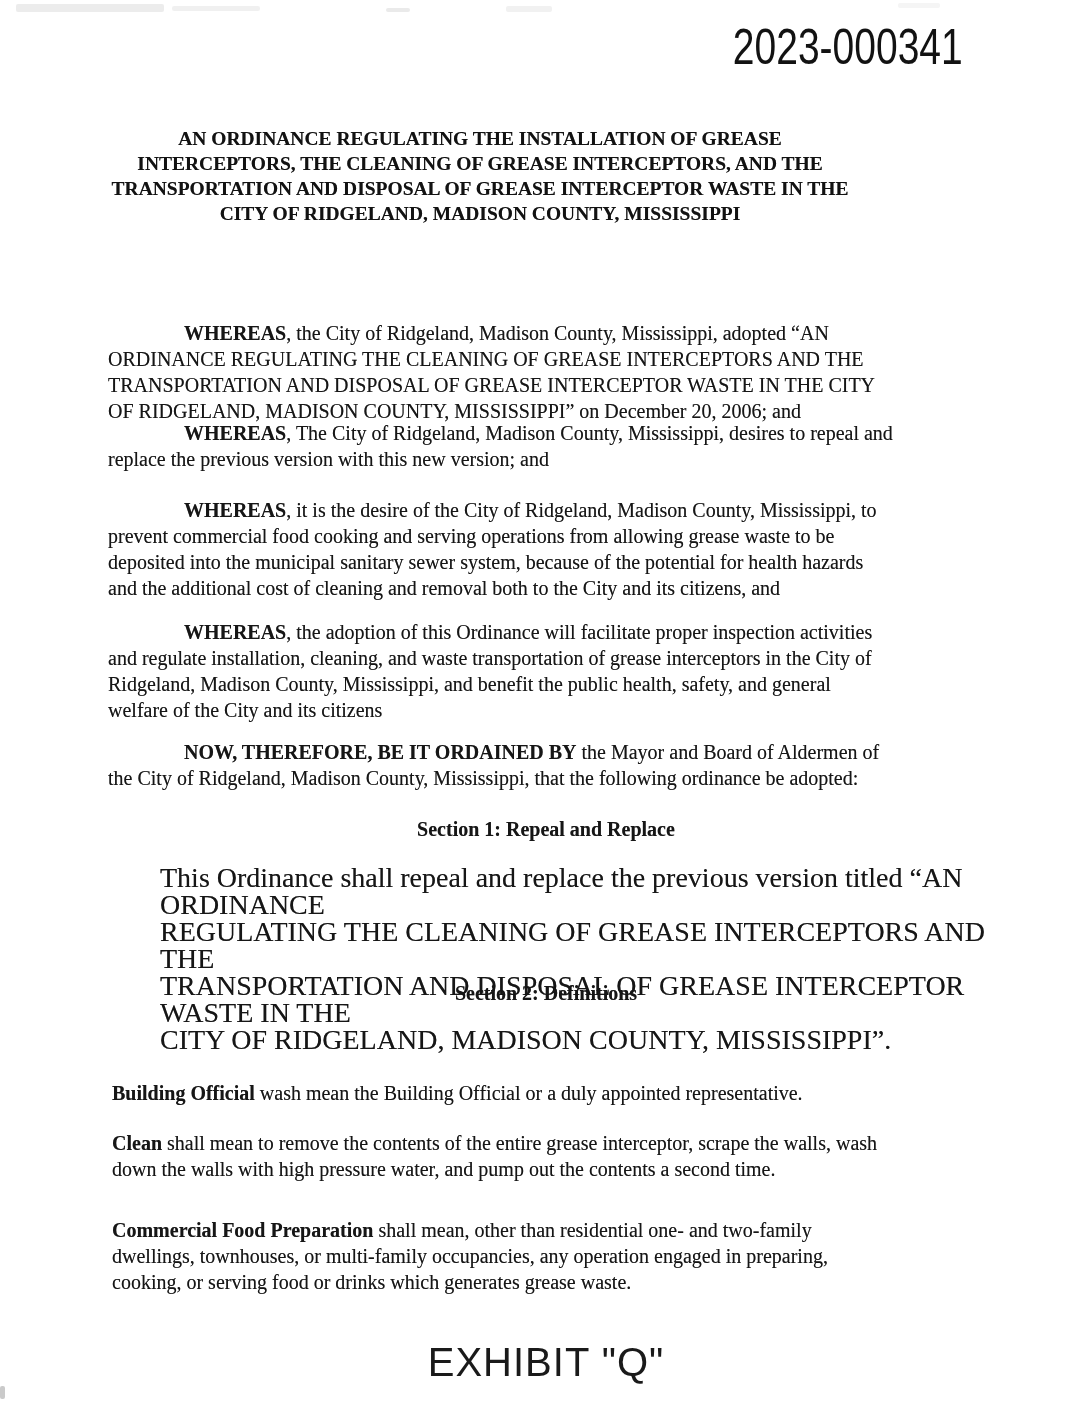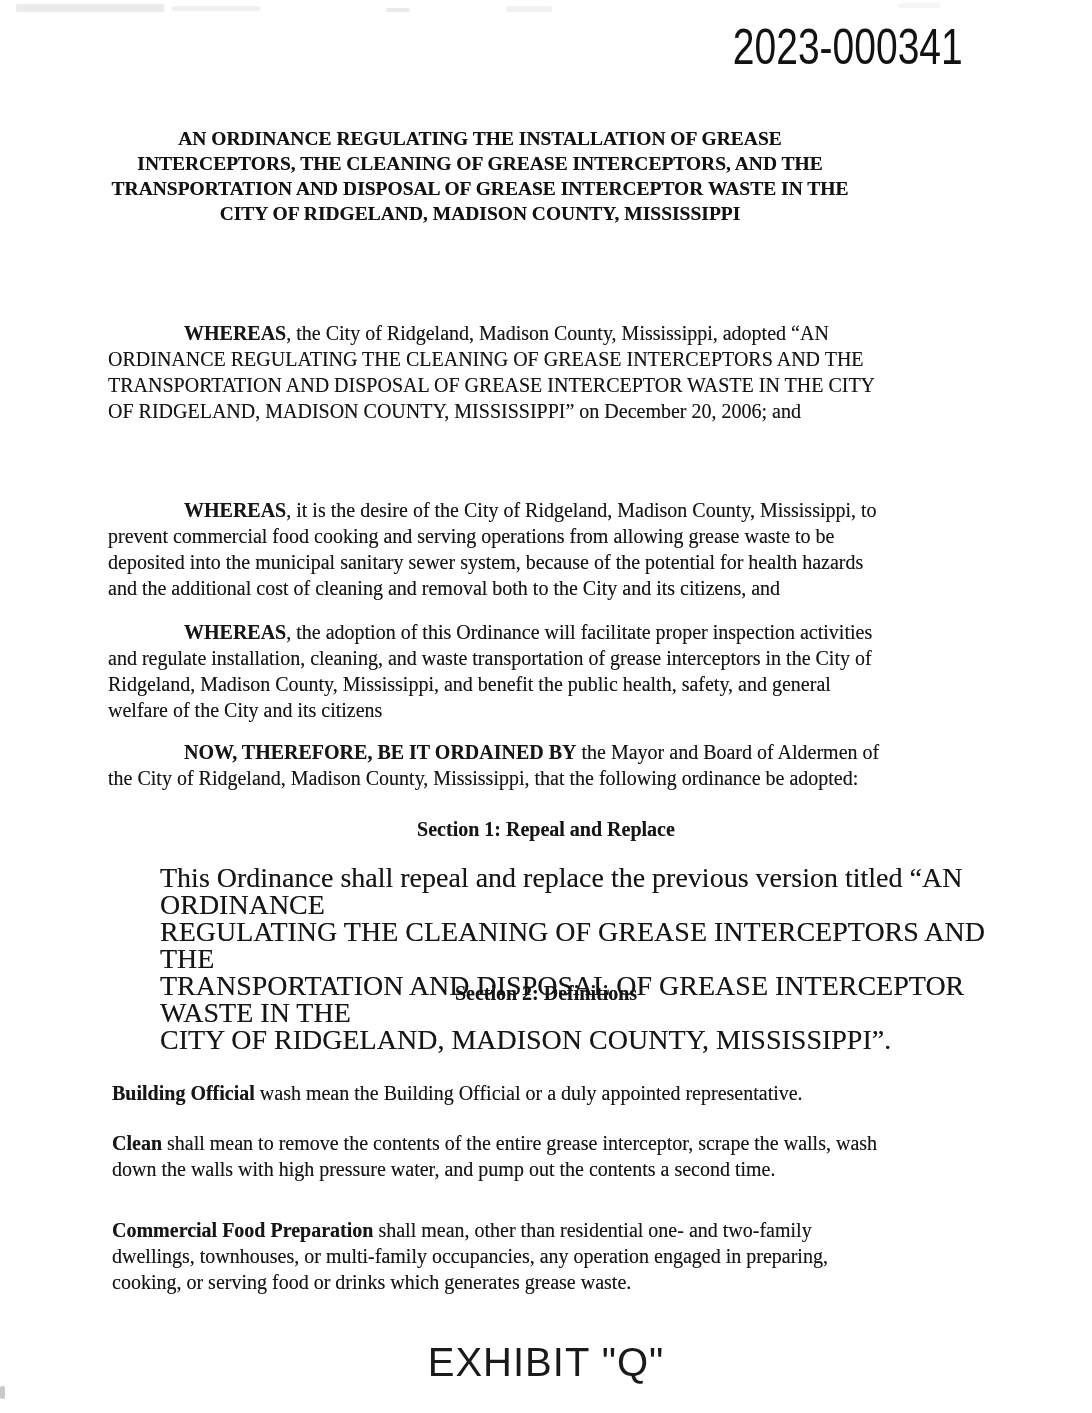--- a/index.html
+++ b/index.html
@@ -126,20 +126,22 @@
   <div class="title-block scan-text">AN ORDINANCE REGULATING THE INSTALLATION OF GREASE
 INTERCEPTORS, THE CLEANING OF GREASE INTERCEPTORS, AND THE
 TRANSPORTATION AND DISPOSAL OF GREASE INTERCEPTOR WASTE IN THE
 CITY OF RIDGELAND, MADISON COUNTY, MISSISSIPPI</div>
 
   <p class="para p1 scan-text"><span class="lead">WHEREAS</span><span>, the City of Ridgeland, Madison County, Mississippi, adopted “AN
 ORDINANCE REGULATING THE CLEANING OF GREASE INTERCEPTORS AND THE
 TRANSPORTATION AND DISPOSAL OF GREASE INTERCEPTOR WASTE IN THE CITY
 OF RIDGELAND, MADISON COUNTY, MISSISSIPPI” on December 20, 2006; and</span></p>
 
+  <p class="para p2 scan-text"><span class="lead">WHEREAS</span><span>, The City of Ridgeland, Madison County, Mississippi, desires to repeal and
+replace the previous version with this new version; and</span></p>
 
   <p class="para p3 scan-text"><span class="lead">WHEREAS</span><span>, it is the desire of the City of Ridgeland, Madison County, Mississippi, to
 prevent commercial food cooking and serving operations from allowing grease waste to be
 deposited into the municipal sanitary sewer system, because of the potential for health hazards
 and the additional cost of cleaning and removal both to the City and its citizens, and</span></p>
 
   <p class="para p5 scan-text"><span class="lead">NOW, THEREFORE, BE IT ORDAINED BY</span><span> the Mayor and Board of Aldermen of
 the City of Ridgeland, Madison County, Mississippi, that the following ordinance be adopted:</span></p>
 
   <p class="para p4 scan-text"><span class="lead">WHEREAS</span><span>, the adoption of this Ordinance will facilitate proper inspection activities

